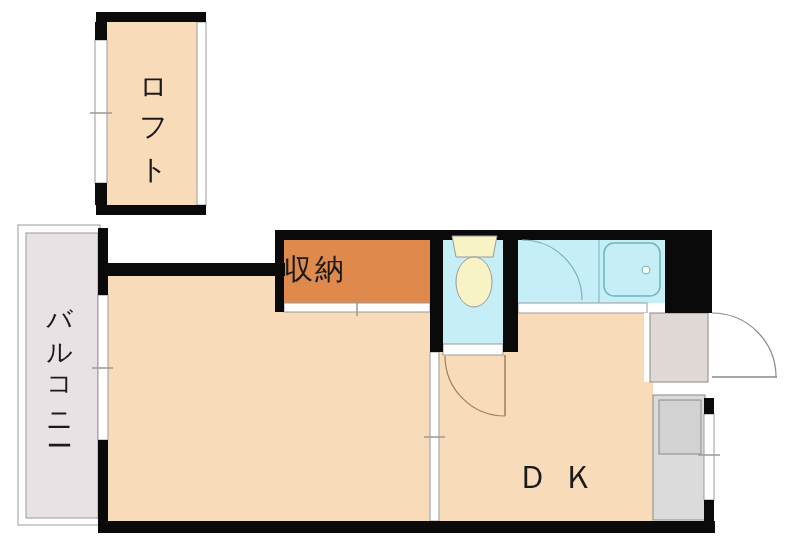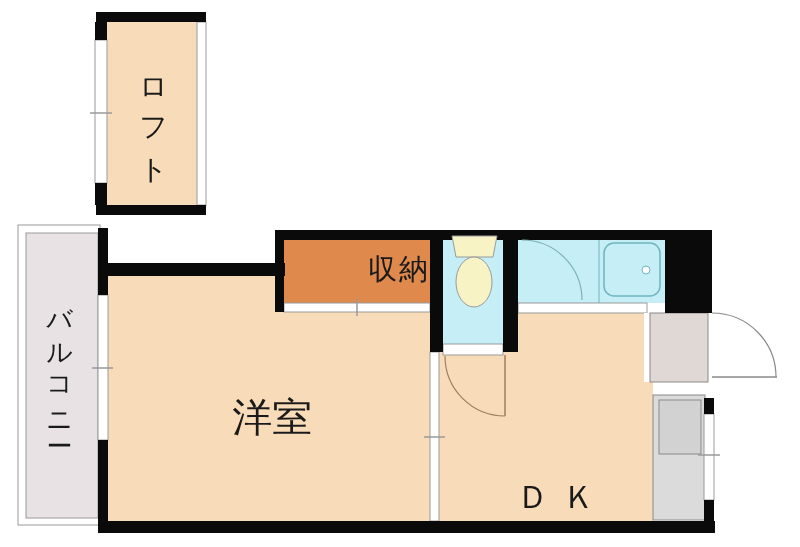--- a/index.html
+++ b/index.html
@@ -16,24 +16,24 @@
     color:#1a1a1a;
     white-space:pre;
     pointer-events:none;
   }
   .label-vertical{
     writing-mode:vertical-rl;
     text-orientation:upright;
   }
   .label-loft{left:134px;top:60px;font-size:28px;letter-spacing:7px;}
   .label-balcony{left:43px;top:290px;font-size:26px;letter-spacing:6px;}
-  .label-closet{left:284px;top:250px;width:146px;text-align:right;font-size:29px;letter-spacing:2px;}
+  .label-closet{left:284px;top:250px;width:146px;text-align:left;font-size:29px;letter-spacing:2px;}
   .label-western{left:150px;top:344px;width:200px;text-align:center;font-size:40px;line-height:49px;}
   .label-dk{left:463px;top:387px;width:200px;text-align:center;font-size:32px;line-height:36px;}
-  .label-dk .dk-name{letter-spacing:14px;display:block;margin-top:20px;}
+  .label-dk .dk-name{letter-spacing:14px;display:block;}
 </style>
 </head>
 <body>
 
 <div class="canvas">
 
   <svg class="plan-svg" width="800" height="547" viewBox="0 0 800 547">
 
     <rect x="18" y="225" width="82" height="300" fill="#ffffff" stroke="#9a9a9a" stroke-width="1"></rect>
     <rect x="26" y="233" width="72" height="285" stroke="#9a9a9a" stroke-width="1" fill="#e8e2e4"></rect>
@@ -110,21 +110,21 @@
     <line x1="698" y1="455" x2="720" y2="455" stroke="#9a9a9a" stroke-width="1.5"></line>
   </svg>
 
   <div class="label label-vertical label-loft">ロフト</div>
 
   <div class="label label-vertical label-balcony">バルコニー</div>
 
   <div class="label label-closet">収納</div>
 
   <div class="label label-western">
-    <span class="w-name">洋室</span><br>
+    <br>
   </div>
 
   <div class="label label-dk">
     <span class="dk-name">ＤＫ</span>
     
   </div>
 
 </div>
 
 </body></html>

